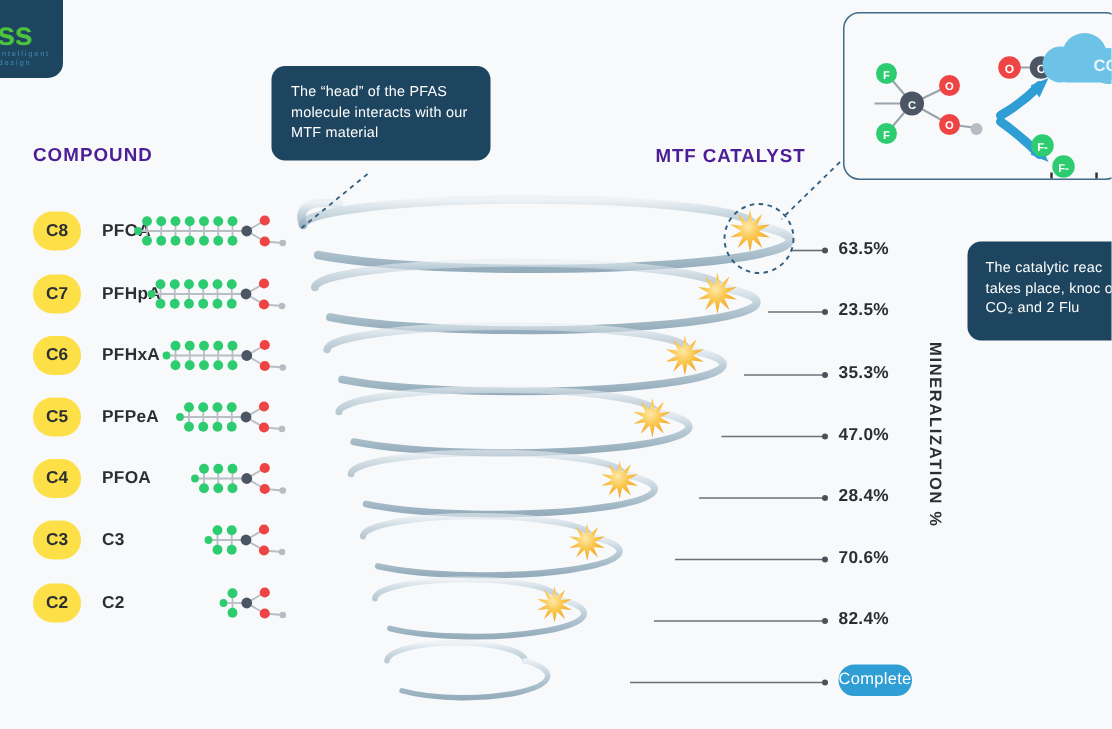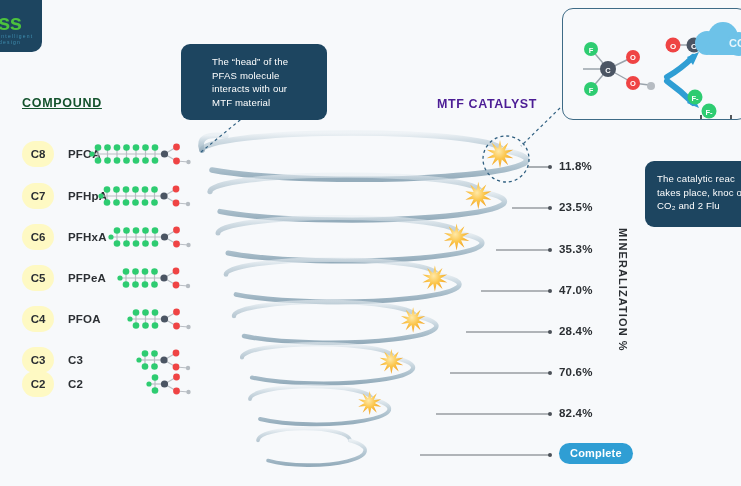--- a/index.html
+++ b/index.html
@@ -25,50 +25,50 @@
     letter-spacing:-.5px;
   }
   #logo .logo-sub {
     position:absolute; left:27px; top:43px;
     font-size:5px; color:#3f8fb0; letter-spacing:1.2px;
   }
 
   
   #compound-header {
     position:absolute; left:22px; top:96px;
-    font-size:12.5px; font-weight:bold; color:#14532d; letter-spacing:.7px;text-decoration:underline;
+    font-size:12.5px; font-weight:bold; color:#4c1d95; letter-spacing:.7px;
   }
   #catalyst-header {
     position:absolute; left:437px; top:97px;
     font-size:12.5px; font-weight:bold; color:#4c1d95; letter-spacing:.6px;
   }
 
   
   .row { position:absolute; left:0; width:215px; height:26px; }
   .badge {
     position:absolute; left:22px; top:0;
     width:32px; height:26px; border-radius:13px;
-    background:#fef9c3; color:#2b2f33;
+    background:#fde047; color:#2b2f33;
     font-size:11.5px; font-weight:bold;
     display:flex; align-items:center; justify-content:center;
   }
   .cname {
     position:absolute; left:68px; top:0; height:26px;
     display:flex; align-items:center;
     font-size:11.5px; font-weight:bold; color:#2b2f33; letter-spacing:.2px;
   }
   .mol { position:absolute; top:0; height:26px; }
 
   
   .callout {
     position:absolute;
     background:#1d4560; color:#fff;
     border-radius:9px;
     font-size:9.6px; line-height:1.42; letter-spacing:.15px;
-    padding:11px 31px;
+    padding:11px 13px;
   }
   #callout-head { left:181px; top:44px; width:146px; }
   #callout-reaction { left:645px; top:161px; width:120px; padding:11px 11px 14px 12px; }
 
   
   #inset {
     position:absolute; left:562px; top:8px;
     width:186px; height:112px;
     background:#f7f9fb;
     border:1.6px solid #3e6b86;
@@ -86,22 +86,22 @@
   }
 
   
   .pct {
     position:absolute; left:559px;
     font-size:11.5px; font-weight:bold; color:#2b2f33; letter-spacing:.2px;
   }
   #complete-badge {
     position:absolute; left:559px; top:443px;
     background:#2f9ed4; color:#fff;
-    border-radius:11px; padding:4px 11px 5px;
-    font-size:11px; font-weight:bold; letter-spacing:.2px;
+    border-radius:11px; padding:4px 0 5px;
+    font-size:11px; font-weight:normal; letter-spacing:.2px;
   }
   svg { display:block; overflow:visible; }
 </style>
 </head>
 <body>
 
 <div class="stage">
 
   <div id="logo">
     <div class="logo-text">ss</div>
@@ -369,21 +369,21 @@
             <circle cx="8" cy="19.5" r="3.3" fill="#2ecc71"></circle>
             <circle cx="17.5" cy="6.5" r="3.3" fill="#2ecc71"></circle>
             <circle cx="17.5" cy="19.5" r="3.3" fill="#2ecc71"></circle>
             <circle cx="27" cy="13" r="3.6" fill="#4b5563"></circle>
             <circle cx="39" cy="6" r="3.4" fill="#ef4444"></circle>
             <circle cx="39" cy="20" r="3.4" fill="#ef4444"></circle>
             <circle cx="51" cy="21" r="2.2" fill="#b6bcc2"></circle>
           </svg>
         </div>
       </div>
-      <div class="row" style="top: 371px; text-align: center;">
+      <div class="row" style="top: 389px; text-align: center;">
         <div class="badge">C2</div>
         <div class="cname">C2</div>
         <div class="mol" style="left: 146.5px;">
           <svg width="53.5" height="26">
             <g stroke="#b9bec4" stroke-width="1.2">
               <line x1="2" y1="13" x2="17.5" y2="13"></line>
               <line x1="8" y1="7" x2="8" y2="19"></line>
               <line x1="17.5" y1="13" x2="29.5" y2="6"></line>
               <line x1="17.5" y1="13" x2="29.5" y2="20"></line>
               <line x1="29.5" y1="20" x2="41.5" y2="21"></line>
@@ -471,21 +471,21 @@
         <circle cx="50" cy="23" r="12"></circle>
         <rect x="16" y="22" width="38" height="12" rx="6"></rect>
       </g>
       <text x="40" y="26" font-size="11" font-weight="bold" fill="#e9f6fc" font-family="Liberation Sans, sans-serif">CO₂</text>
     </svg>
   </div>
 
   <div id="axis-label">MINERALIZATION %</div>
 
   <div id="pcts">
-      <div class="pct" style="top: 160px;">11.8%</div>
+      <div class="pct" style="top: 160px;">63.5%</div>
       <div class="pct" style="top: 201px;">23.5%</div>
       <div class="pct" style="top: 243px;">35.3%</div>
       <div class="pct" style="top: 284px;">47.0%</div>
       <div class="pct" style="top: 325px;">28.4%</div>
       <div class="pct" style="top: 366px;">70.6%</div>
       <div class="pct" style="top: 407px;">82.4%</div>
     </div>
 
 <div id="complete-badge">Complete</div>
   </div>

